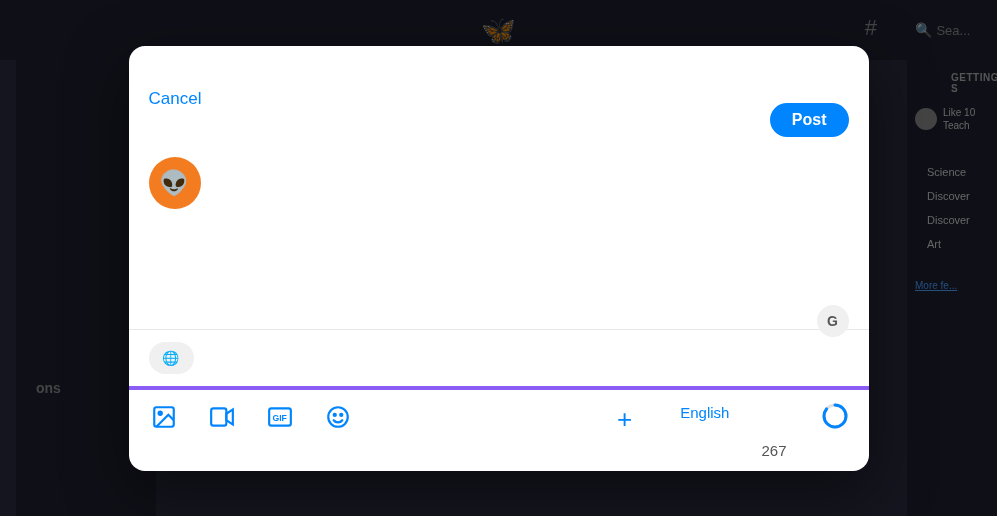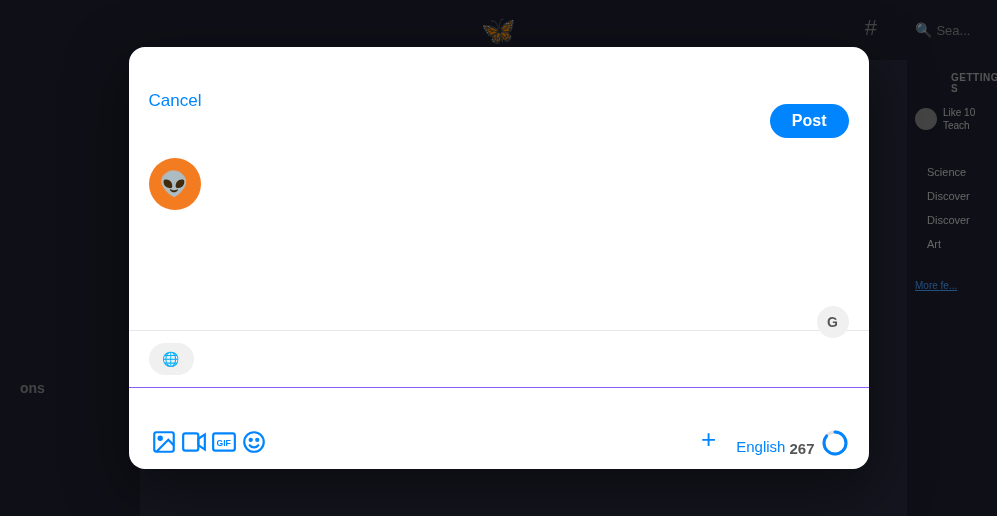--- a/index.html
+++ b/index.html
@@ -122,21 +122,21 @@
     .sidebar-tag {
       color: #ccc;
       font-size: 11px;
       padding: 2px 0;
       margin-left: 12px;
     }
 
     
     .left-content {
       position: absolute;
-      left: 0;
+      left: 16px;
       top: 60px;
       width: 140px;
       background: #1e1e2e;
       height: calc(516px - 60px);
       display: flex;
       align-items: flex-end;
       padding: 0 0 120px 20px;
     }
 
     .left-text {
@@ -267,24 +267,24 @@
       cursor: pointer;
     }
 
     .interaction-globe {
       color: #555;
       font-size: 14px;
     }
 
     .modal-toolbar {
       display: flex;
-      align-items: flex-end;
+      align-items: flex-start;
       padding: 12px 20px;
-      border-top: 1px solid #8b5cf6;
-      gap: 0;
+      border-top: 4px solid #8b5cf6;
+      gap: 28px;
     }
 
     .toolbar-icon-btn {
       background: none;
       border: none;
       cursor: pointer;
       color: #0085ff;
       font-size: 22px;
       padding: 2px;
       display: flex;
@@ -320,21 +320,21 @@
       color: #0085ff;
       font-size: 15px;
       font-weight: 500;
       padding: 2px 4px;
       margin-left: 12px;
     }
 
     .char-count {
       color: #555;
       font-size: 15px;
-      font-weight: 700;
+      font-weight: 400;
       margin-right: 6px;
       margin-top: 40px;
     }
 
     .progress-circle {
       width: 28px;
       height: 28px;
     }
 
     .progress-circle circle {

